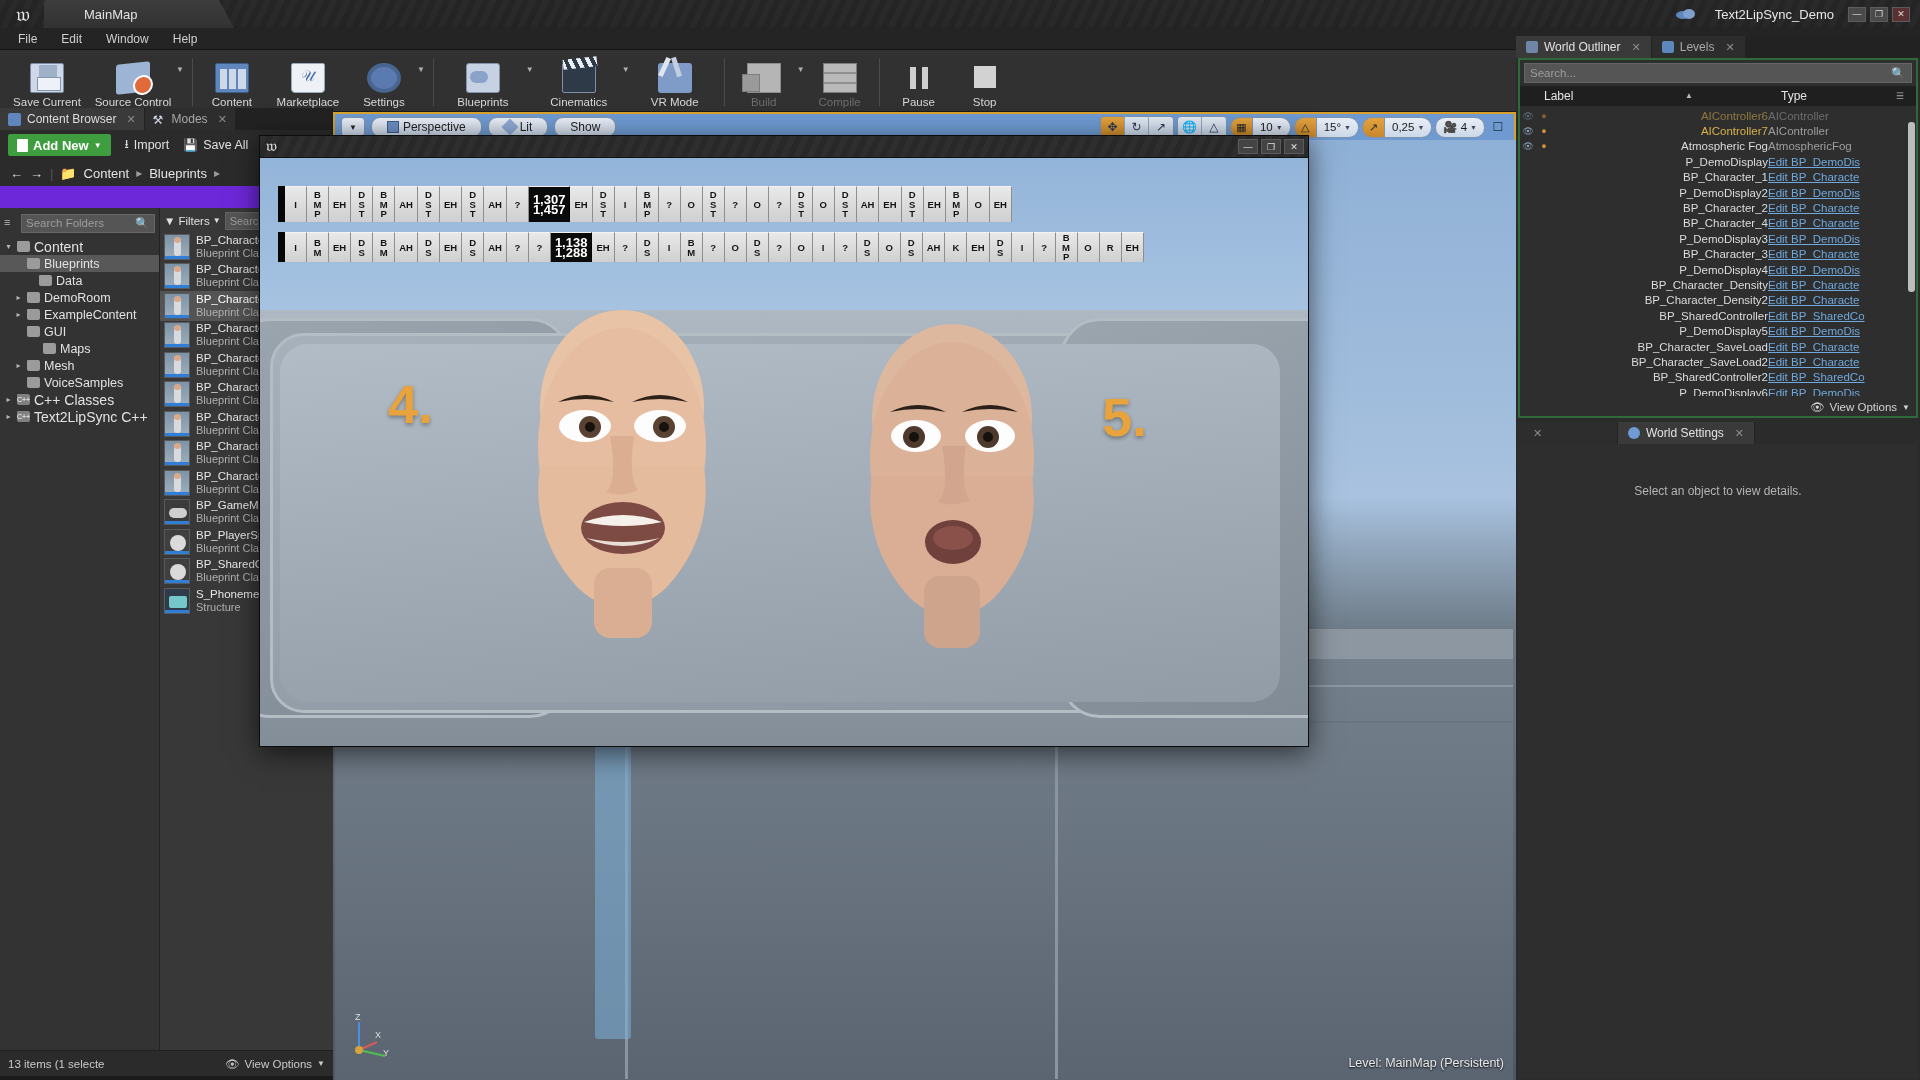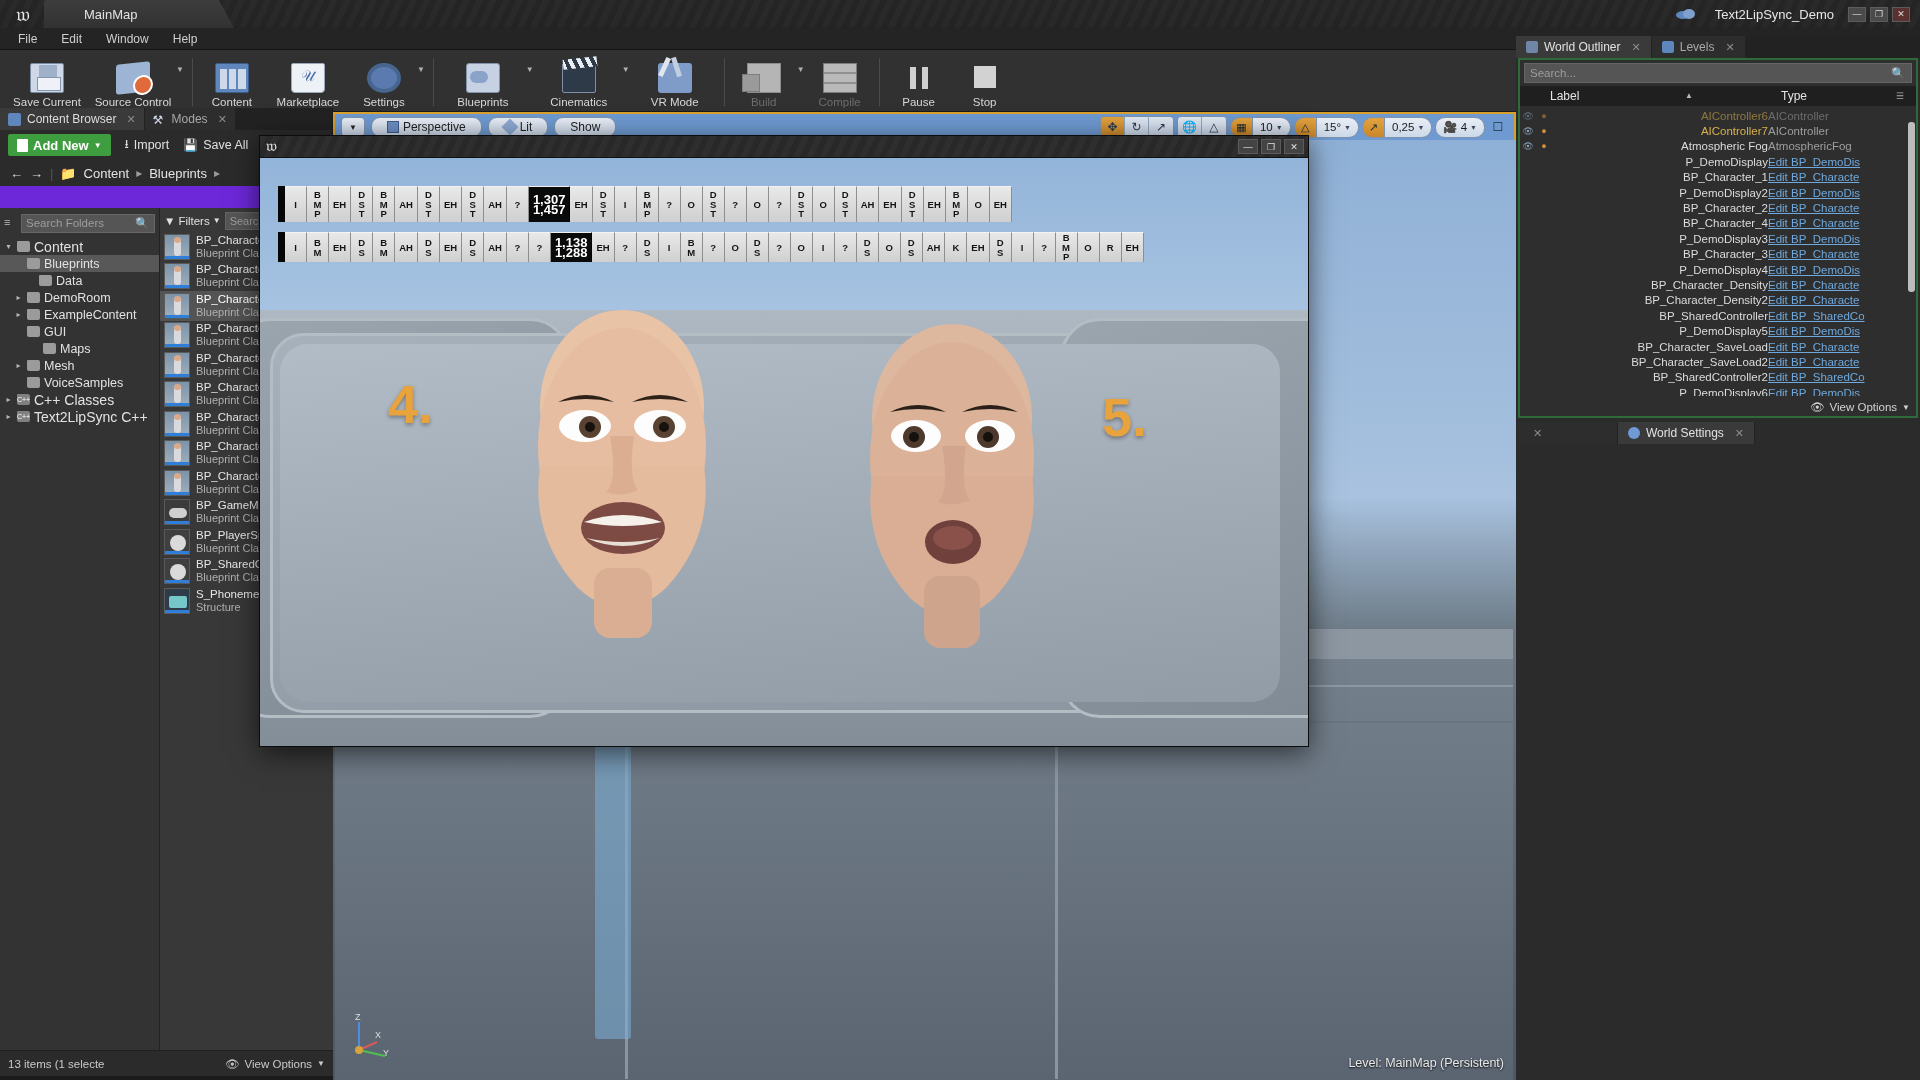--- a/index.html
+++ b/index.html
@@ -224,21 +224,21 @@
   .rtab .oi{width:12px;height:12px;background:#6f86a8;border-radius:2px;}
   .rtab .li{width:12px;height:12px;background:#5d87bd;border-radius:2px;}
 
   .outliner { position:absolute; left:2px; top:22px; width:400px; height:360px;
               background:#2e2e2e; border:2px solid #2f6b3a; }
   .osearch { height:20px; margin:3px 4px; background:#555; border:1px solid #666;
              display:flex;align-items:center;justify-content:space-between;padding:0 5px;
              font-size:11.5px;color:#9d9d9d;}
   .oheader { height:20px; background:#1f1f1f; display:flex; align-items:center;
              font-size:12px; color:#e4e4e4; position:relative;}
-  .oheader .lab{ padding-left:30px; width:255px;}
+  .oheader .lab{ padding-left:24px; width:255px;}
   .oheader .typ{ padding-left:6px; }
   .oheader .sort{position:absolute;left:165px;top:5px;font-size:8px;color:#bbb;}
   .oheader .filt{position:absolute;right:12px;top:5px;font-size:9px;color:#aaa;}
   .olist { position:absolute; left:0; top:48px; right:0; bottom:20px; overflow:hidden;}
   .orow { height:15.4px; display:flex; align-items:center; font-size:11.5px; }
   .orow .eye { width:16px; text-align:center; font-size:9px; color:#8fa8c2;}
   .orow .ti2 { width:16px; text-align:center; font-size:9px; color:#d08b3e;}
   .orow .nm { width:216px; color:#dcdcdc; white-space:nowrap; overflow:hidden;text-align:right;}
   .orow .nm.child { padding-left:10px; }
   .orow.hl .nm { color:#d9b24c; }
@@ -881,20 +881,23 @@
 
     <div class="wstabs">
       <div class="rtab inactive" style="width:100px">
         <span class="x">✕</span>
       </div>
       <div class="rtab">
         <span class="oi" style="border-radius:50%;background:#6f9ad4"></span>
         <span>World Settings</span>
         <span class="x">✕</span>
       </div>
+    </div>
+    <div class="wsbody">
+      <span class="wsmsg">Select an object to view details.</span>
     </div>
   </div>
 
   <div class="gamewin">
     <div class="gwtitle">
       <span class="lg">𝔴</span>
       <span class="gwbtns">
         <span class="gwbtn">—</span>
         <span class="gwbtn">❐</span>
         <span class="gwbtn">✕</span>

